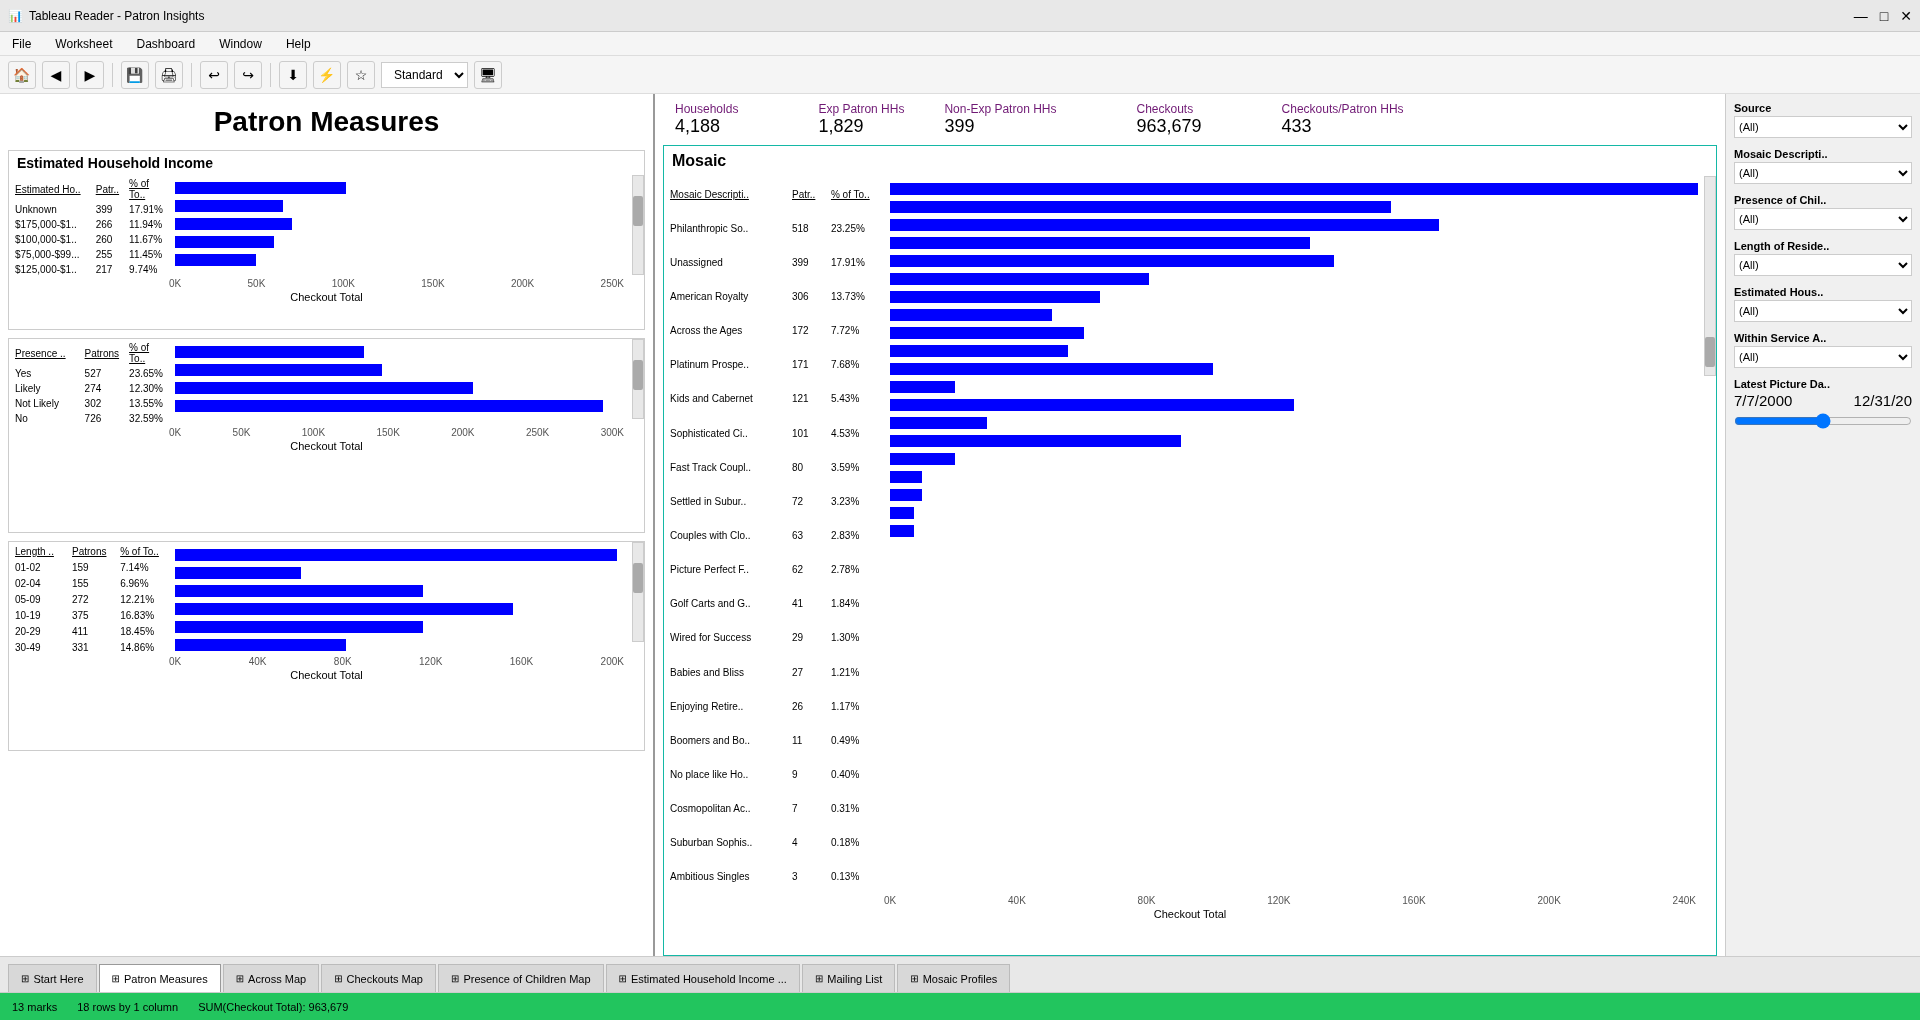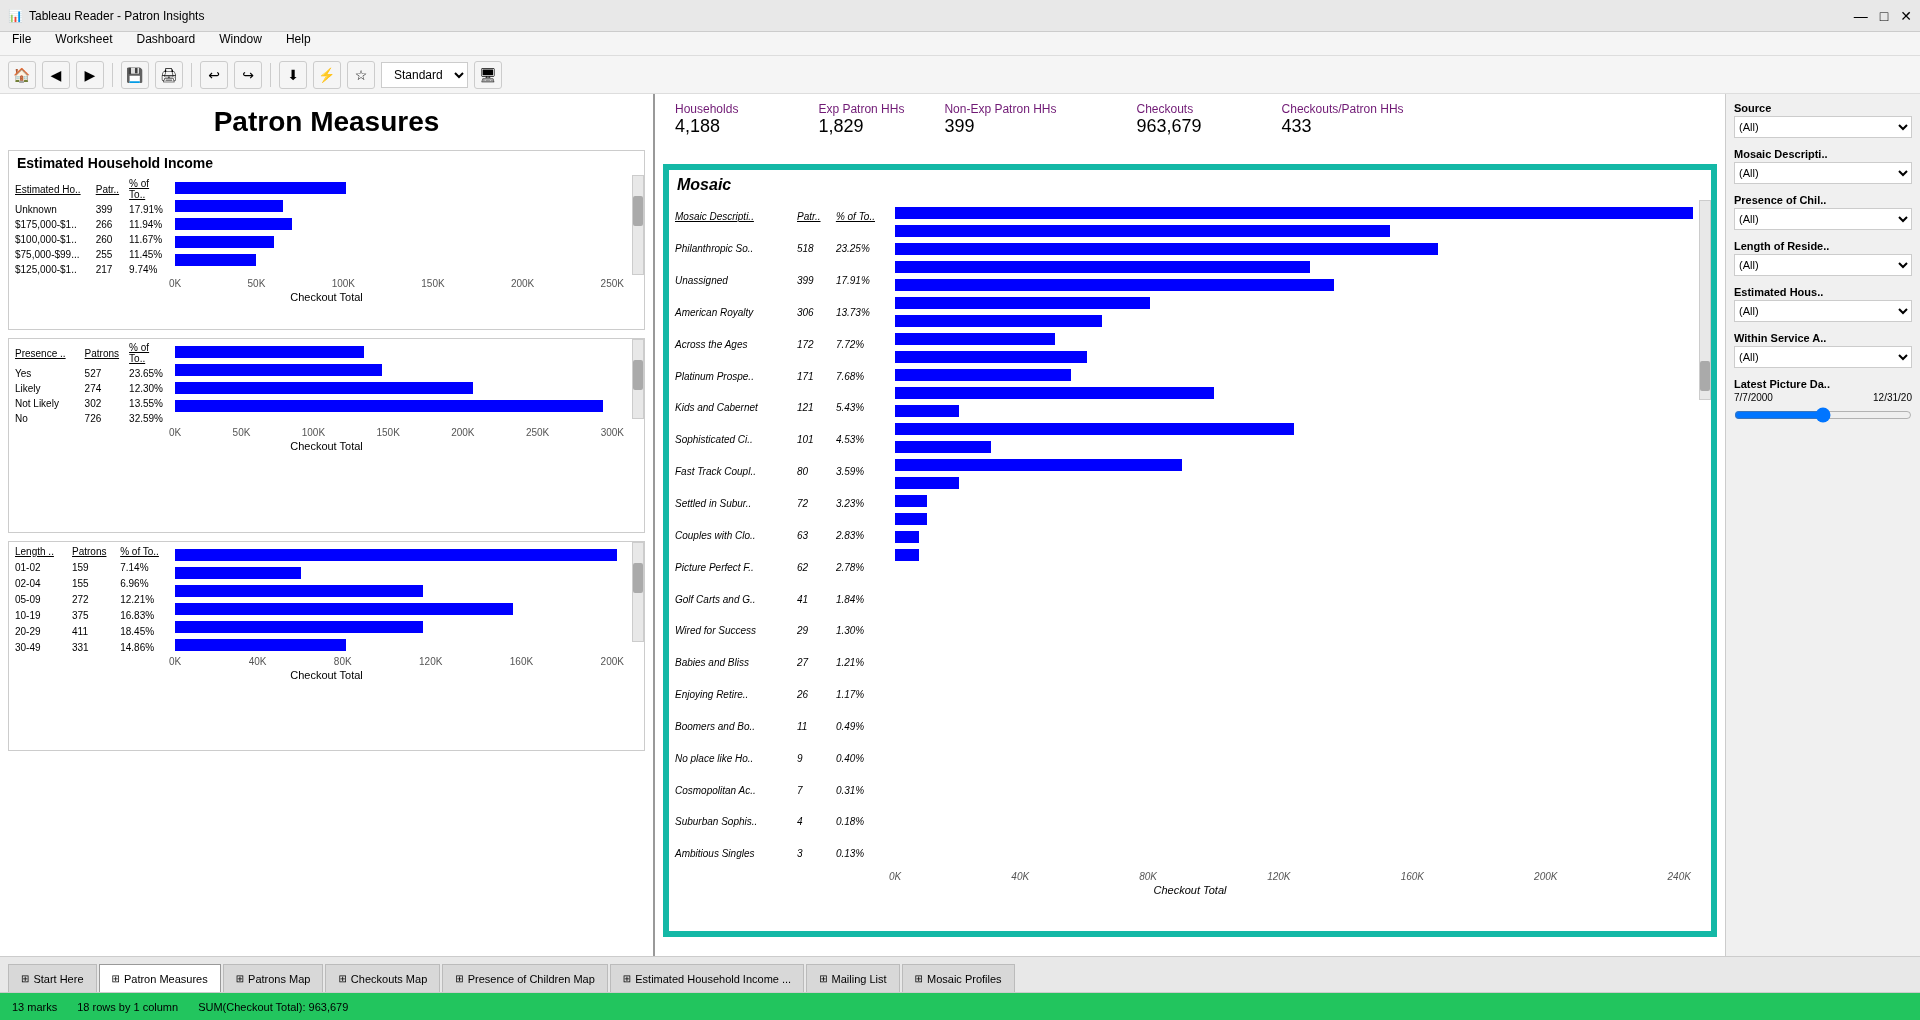--- a/index.html
+++ b/index.html
@@ -16,21 +16,21 @@
       justify-content: space-between;
     }
     .title-bar-left { display: flex; align-items: center; gap: 6px; font-size: 12px; }
     .title-bar-controls { display: flex; gap: 12px; font-size: 14px; }
 
     
     .menu-bar {
       background: #f5f5f5;
       height: 24px;
       display: flex;
-      align-items: flex-start;
+      align-items: center;
       padding: 0 8px;
       border-bottom: 1px solid #ddd;
       gap: 16px;
       font-size: 12px;
     }
     .menu-item { cursor: pointer; padding: 0 4px; }
 
     
     .toolbar {
       background: #f5f5f5;
@@ -113,44 +113,43 @@
       gap: 80px;
     }
     .metric { text-align: left; }
     .metric-label { font-size: 12px; color: #701a75; }
     .metric-value { font-size: 18px; font-weight: normal; }
 
     
     .mosaic-section {
       flex: 1;
       overflow: hidden;
-      margin: 19px 8px;
-      border: 6px solid #14b8a6;
-      font-style: italic;
+      margin: 0 8px;
+      border: 1px solid #14b8a6;
     }
 
     
     .filter-panel {
       width: 195px;
       background: #f0f0f0;
       border-left: 1px solid #ccc;
       padding: 8px;
       overflow-y: auto;
     }
     .filter-group { margin-bottom: 10px; }
     .filter-label { font-size: 11px; font-weight: bold; margin-bottom: 2px; }
     .filter-select {
       width: 100%;
       height: 22px;
       border: 1px solid #ccc;
       background: white;
       font-size: 11px;
     }
     .filter-slider { width: 100%; margin-top: 4px; }
-    .filter-date { font-size: 10px; display: flex; justify-content: space-between; }
+    .filter-date { font-size: 15px; display: flex; justify-content: space-between; }
 
     
     .tab-bar {
       height: 36px;
       background: #e8e8e8;
       display: flex;
       align-items: flex-end;
       padding: 0 8px;
       border-top: 1px solid #ccc;
       gap: 2px;
@@ -754,21 +753,21 @@
   <div class="tab">
     <span class="tab-icon">⊞</span>
     <span>Start Here</span>
   </div>
   <div class="tab active">
     <span class="tab-icon">⊞</span>
     <span>Patron Measures</span>
   </div>
   <div class="tab">
     <span class="tab-icon">⊞</span>
-    <span>Patrons Map</span>
+    <span>Across Map</span>
   </div>
   <div class="tab">
     <span class="tab-icon">⊞</span>
     <span>Checkouts Map</span>
   </div>
   <div class="tab">
     <span class="tab-icon">⊞</span>
     <span>Presence of Children Map</span>
   </div>
   <div class="tab">

